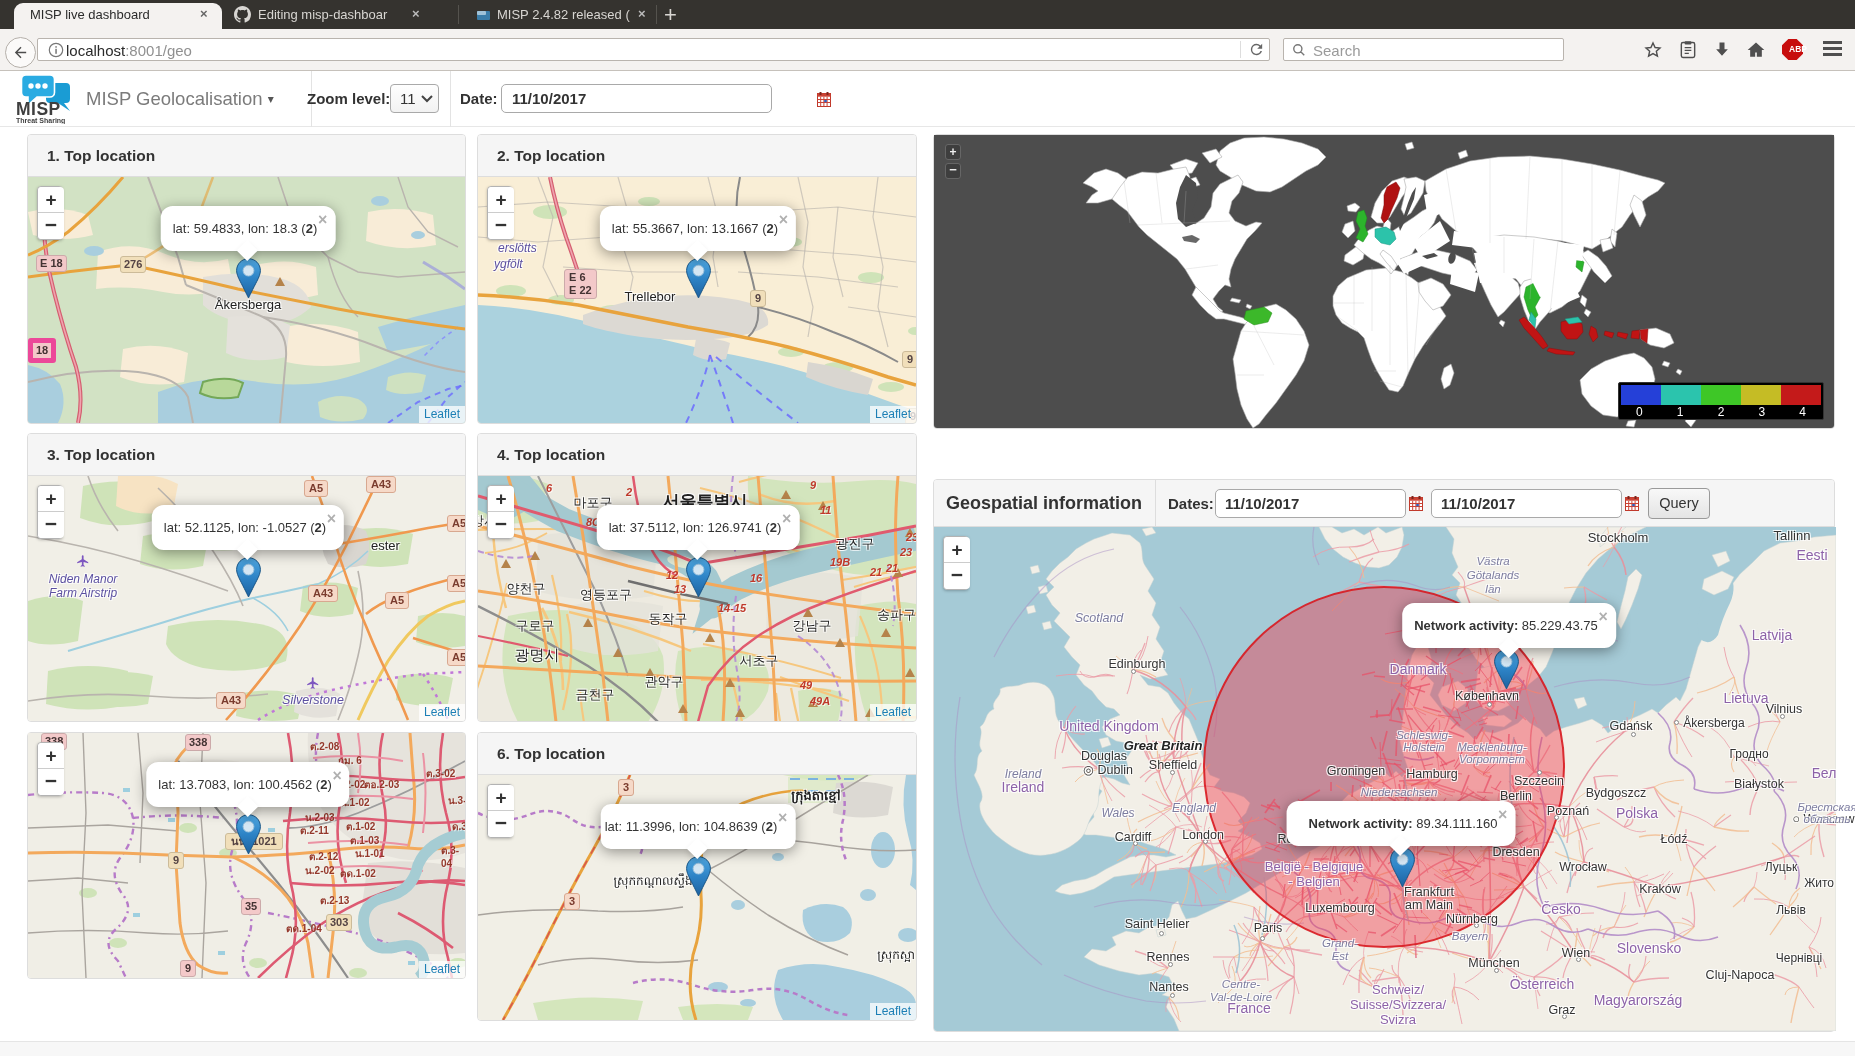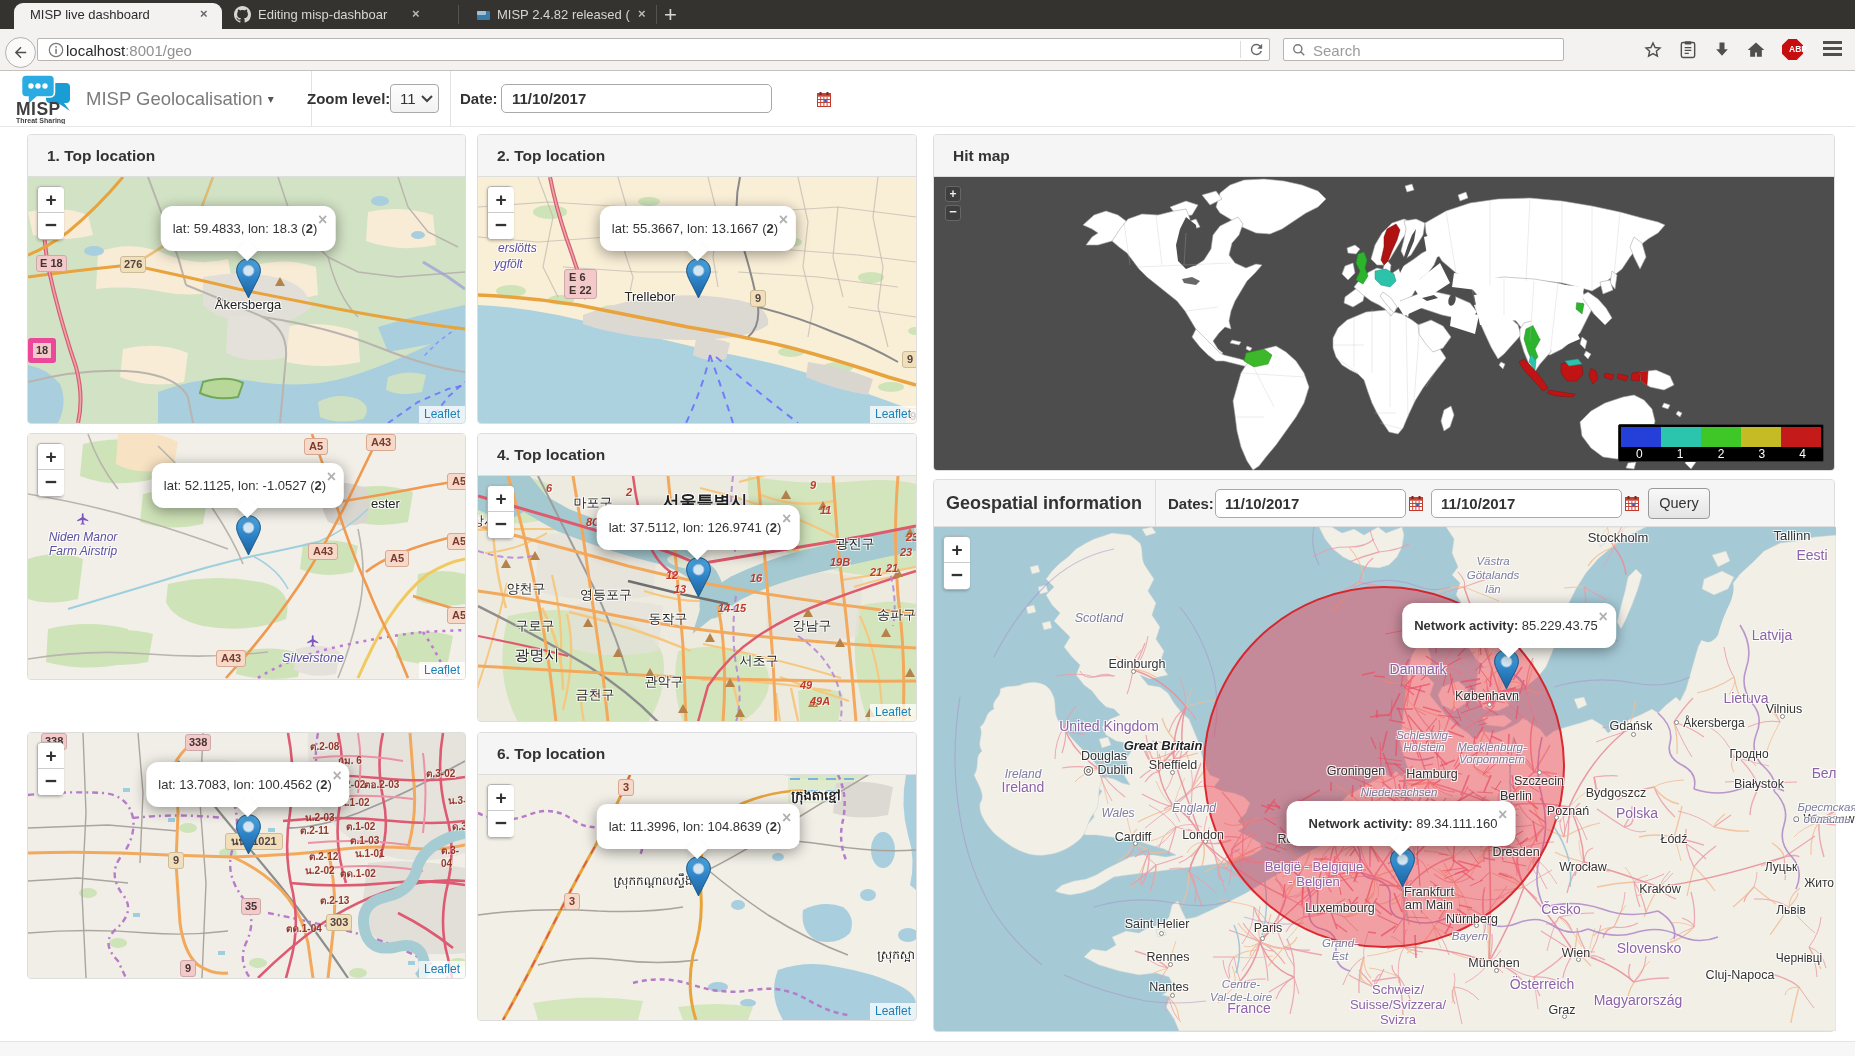--- a/index.html
+++ b/index.html
@@ -228,20 +228,21 @@
       <div style="position:absolute;left:220px;top:29px;z-index:50;width:0">
 <div style="position:relative;transform:translateX(-50%);float:left;margin-left:0">
 <div style="position:relative;background:#fff;border-radius:12px;padding:13px 18px 13px 12px;font-size:13px;color:#333;white-space:nowrap;box-shadow:0 3px 14px rgba(0,0,0,0.4);line-height:19px">lat: 55.3667, lon: 13.1667 (<b>2</b>)<span style="position:absolute;top:4px;right:8px;color:#b0b0b0;font-size:16px;font-weight:bold;font-family:'Liberation Sans'">×</span></div>
 <div style="position:absolute;left:50%;bottom:-7px;width:15px;height:15px;margin-left:-8px;background:#fff;transform:rotate(45deg);box-shadow:3px 3px 6px rgba(0,0,0,0.12)"></div>
 </div>
       </div>
       <div style="position:absolute;right:0;bottom:0;background:rgba(255,255,255,0.75);padding:0 5px;font-size:12px;color:#1c7fb5;z-index:60;line-height:17px">Leaflet</div>
     </div>
   </div>
 <div style="position:absolute;left:27px;top:433px;width:439px;border:1px solid #ddd;border-radius:4px;background:#fff">
+<div style="height:42px;background:#f5f5f5;border-bottom:1px solid #ddd;border-radius:3px 3px 0 0;font:bold 15.5px/42px 'Liberation Sans';color:#333;padding-left:19px">3. Top location</div>
 <div style="position:relative;width:437px;height:245px;overflow:hidden;border-radius:0 0 3px 3px">
       <svg width="437" height="245" viewBox="0 0 437 245" style="position:absolute;left:0;top:0">
         <rect width="437" height="245" fill="#f1efe7"></rect>
         <path d="M55,10 Q95,0 130,12 L125,45 Q85,55 52,42 Z" fill="#cfe3b8"></path>
         <path d="M160,40 Q200,30 235,42 L230,70 Q190,80 158,68 Z" fill="#cfe3b8"></path>
         <path d="M0,125 Q30,115 55,125 L50,165 Q20,172 0,165 Z" fill="#cfe3b8"></path>
         <path d="M140,150 Q190,138 240,150 Q265,158 258,185 Q220,200 175,192 Q145,185 138,168 Z" fill="#cfe3b8"></path>
         <path d="M320,55 Q355,48 385,58 L380,88 Q345,95 318,85 Z" fill="#cfe3b8"></path>
         <path d="M60,200 Q95,192 125,200 L120,228 Q88,235 58,226 Z" fill="#cfe3b8"></path>
         <path d="M275,110 Q305,102 330,112 L325,138 Q295,145 272,135 Z" fill="#cfe3b8"></path>
@@ -618,29 +619,28 @@
 <stop offset="0" stop-color="#51a9e2"></stop>
             <stop offset="0.5" stop-color="#2d83c6"></stop>
             <stop offset="1" stop-color="#1e62a0"></stop>
 </linearGradient>
 </defs>
         <path d="M12.5,0.7 C19.2,0.7 24.4,6 24.4,12.6 C24.4,15.6 22.9,19.4 20.9,23.2 C17.4,29.8 12.5,40 12.5,40 C12.5,40 7.6,29.8 4.1,23.2 C2.1,19.4 0.6,15.6 0.6,12.6 C0.6,6 5.8,0.7 12.5,0.7 Z" fill="url(#ping)" stroke="#1a5687" stroke-width="1"></path>
         <circle cx="12.5" cy="12.6" r="5.4" fill="#d4e6f3" stroke="#9cc2dd" stroke-width="1"></circle>
       </svg>
       <div style="position:absolute;left:220px;top:29px;z-index:50;width:0">
 <div style="position:relative;transform:translateX(-50%);float:left;margin-left:0">
-<div style="position:relative;background:#fff;border-radius:10px;padding:13px 18px 13px 12px;font-size:13px;color:#333;white-space:nowrap;box-shadow:0 3px 14px rgba(0,0,0,0.4);line-height:19px">lat: 11.3996, lon: 104.8639 (<b>2</b>)<span style="position:absolute;top:4px;right:8px;color:#b0b0b0;font-size:16px;font-weight:bold;font-family:'Liberation Sans'">×</span></div>
+<div style="position:relative;background:#fff;border-radius:10px;padding:13px 18px 13px 4px;font-size:13px;color:#333;white-space:nowrap;box-shadow:0 3px 14px rgba(0,0,0,0.4);line-height:19px">lat: 11.3996, lon: 104.8639 (<b>2</b>)<span style="position:absolute;top:4px;right:8px;color:#b0b0b0;font-size:16px;font-weight:bold;font-family:'Liberation Sans'">×</span></div>
 <div style="position:absolute;left:50%;bottom:-7px;width:15px;height:15px;margin-left:-8px;background:#fff;transform:rotate(45deg);box-shadow:3px 3px 6px rgba(0,0,0,0.12)"></div>
 </div>
       </div>
       <div style="position:absolute;right:0;bottom:0;background:rgba(255,255,255,0.75);padding:0 5px;font-size:12px;color:#1c7fb5;z-index:60;line-height:17px">Leaflet</div>
     </div>
   </div>
 <div style="position:absolute;left:933px;top:134px;width:902px;border:1px solid #ddd;border-radius:4px;background:#fff">
-<div style="height:42px;background:#f5f5f5;border-bottom:1px solid #ddd;border-radius:3px 3px 0 0;font:bold 15.5px/42px 'Liberation Sans';color:#333;padding-left:19px">Hit map</div>
 <div style="position:relative;width:900px;height:293px;overflow:hidden;border-radius:0 0 3px 3px">
       <svg width="902" height="293" viewBox="0 0 902 293" style="position:absolute;left:0;top:0">
         <rect width="902" height="293" fill="#4d4d4d"></rect>
         <path d="M282,30 L286,16 296,8 310,3 330,2 350,4 368,8 384,14 392,22 384,30 372,36 360,44 348,52 336,57 322,56 308,50 296,42 286,36 Z" fill="#fff" stroke="#a8a8a8" stroke-width="0.6"></path>
         <path d="M236,30 L252,24 264,28 258,38 244,40 Z" fill="#fff" stroke="#a8a8a8" stroke-width="0.6"></path>
         <path d="M268,18 L282,14 288,22 276,28 Z" fill="#fff" stroke="#a8a8a8" stroke-width="0.6"></path>
         <path d="M222,44 L236,40 240,48 228,52 Z" fill="#fff" stroke="#a8a8a8" stroke-width="0.6"></path>
         <path d="M250,46 L262,42 266,50 254,54 Z" fill="#fff" stroke="#a8a8a8" stroke-width="0.6"></path>
         <path d="M149,48 L160,38 172,34 184,38 192,44 198,52 190,60 178,64 164,68 152,68 158,60 164,56 158,52 Z" fill="#fff" stroke="#a8a8a8" stroke-width="0.6"></path>
         <path d="M178,64 L186,52 194,42 208,37 224,38 240,34 252,32 256,42 252,56 247,70 251,82 261,89 270,83 277,72 279,58 286,49 296,44 304,40 309,47 305,58 298,66 295,78 301,86 312,91 322,87 328,88 321,96 313,104 307,114 301,124 297,134 295,144 297,152 291,150 285,156 279,164 284,172 289,176 284,180 276,176 269,166 263,154 257,144 251,134 243,124 233,116 223,108 213,100 205,92 199,84 193,76 185,70 Z" fill="#fff" stroke="#a8a8a8" stroke-width="0.6"></path>

